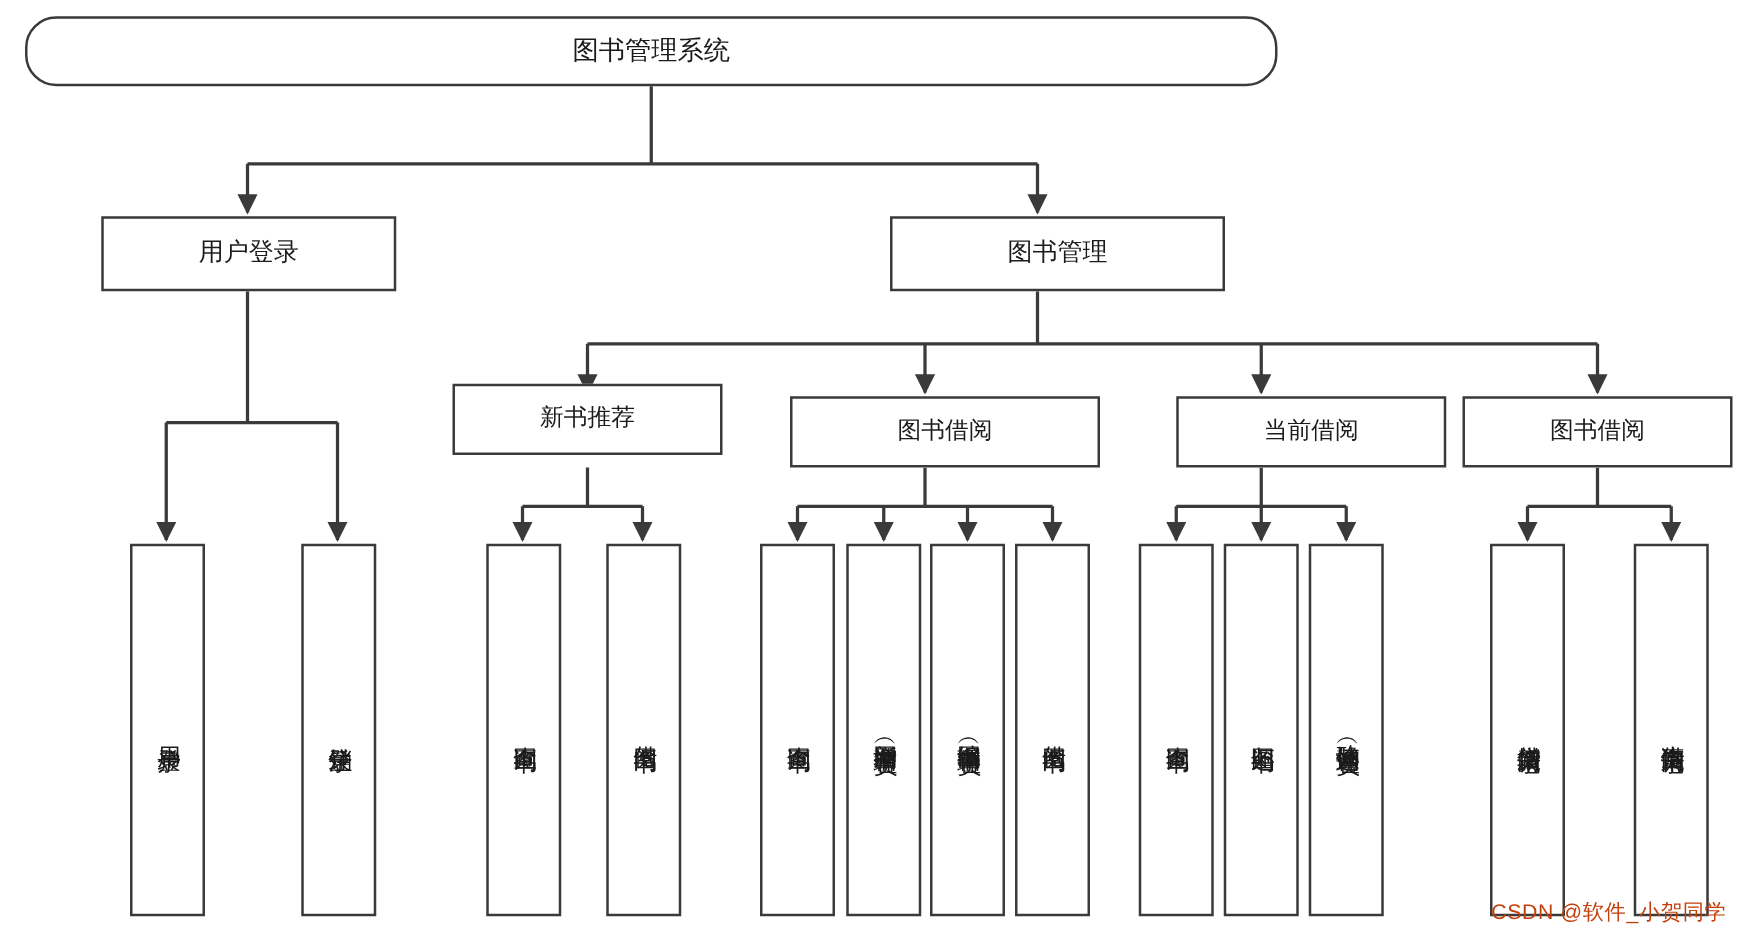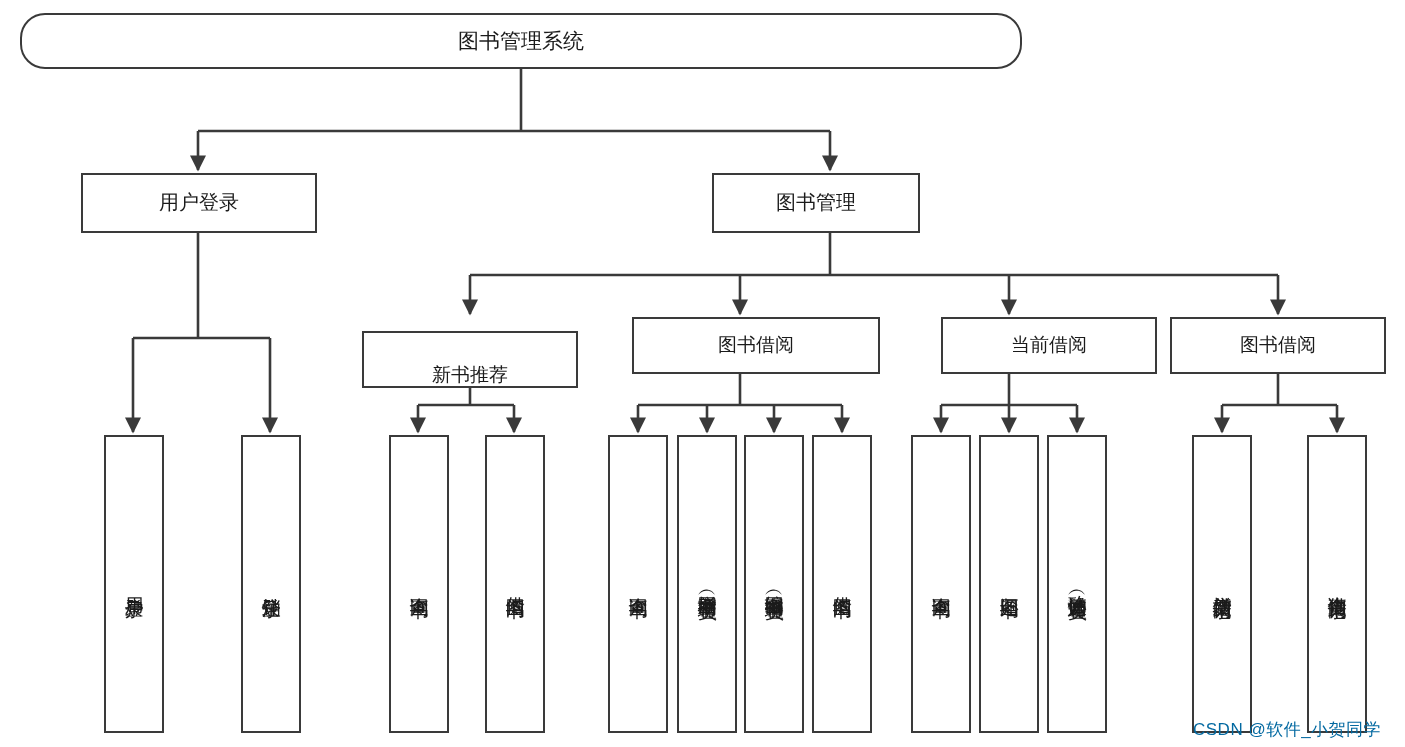--- a/index.html
+++ b/index.html
@@ -55,21 +55,21 @@
     padding: 6px 0;
   }
   .node.leaf .vtext {
     display: block;
     writing-mode: vertical-rl;
     text-orientation: upright;
   }
   .watermark {
     position: absolute;
     font-size: 17px;
-    color: #0369a1;
+    color: #c2410c;
     white-space: nowrap;
     letter-spacing: 0.5px;
   }
 </style>
 </head>
 <body>
 
 <div id="canvas">
 
   <svg class="wires" viewBox="0 0 1405 747" xmlns="http://www.w3.org/2000/svg">
@@ -126,25 +126,25 @@
   </svg>
 
   <div class="node root" style="left:20px; top:13px; width:1002px; height:56px;border-radius:25px;">
     <span>图书管理系统</span>
   </div>
 
   <div class="node lvl2" style="left:81px; top:173px; width:236px; height:60px;">
     <span>用户登录</span>
   </div>
 
-  <div class="node lvl2" style="left:712px; top:173px; width:208px; height:60px;">
+  <div class="node lvl2" style="left:712px; top:173px; width:268px; height:60px;">
     <span>图书管理</span>
   </div>
 
-  <div class="node lvl3" style="left:362px; top:331px; width:216px; height:57px;align-items:flex-end;">
+  <div class="node lvl3" style="left:362px; top:307px; width:216px; height:57px;">
     <span>新书推荐</span>
   </div>
 
   <div class="node lvl3" style="left:632px; top:317px; width:248px; height:57px;">
     <span>图书借阅</span>
   </div>
 
   <div class="node lvl3" style="left:941px; top:317px; width:216px; height:57px;">
     <span>当前借阅</span>
   </div>

